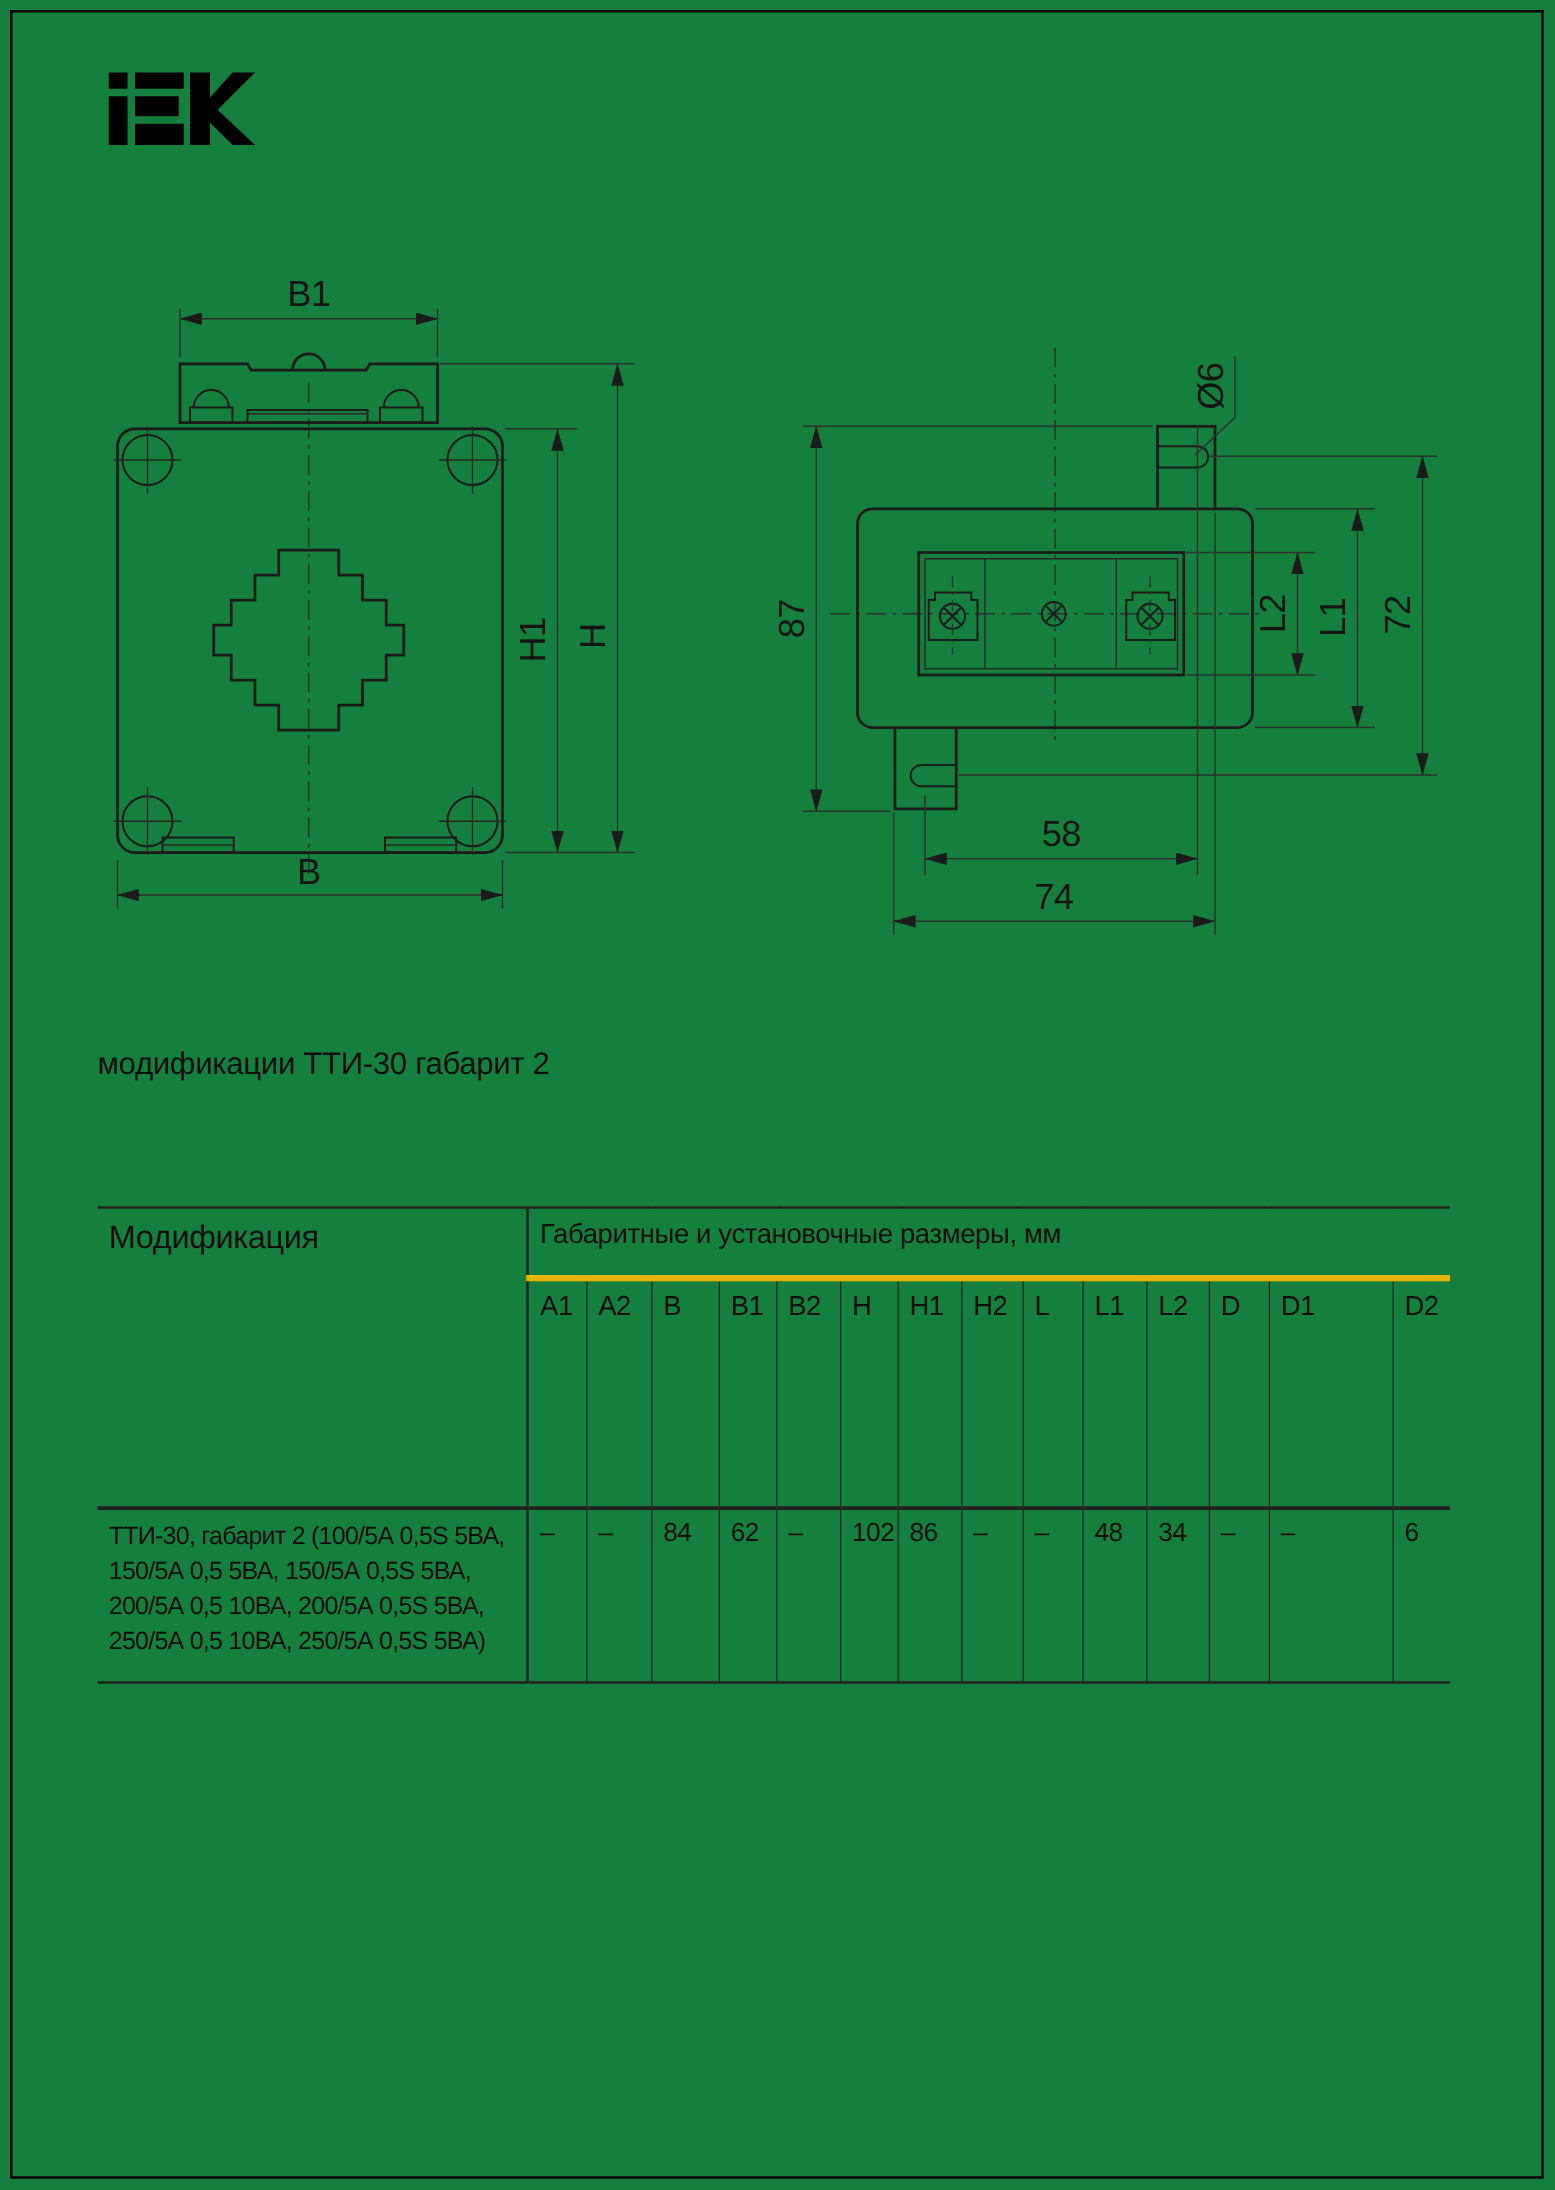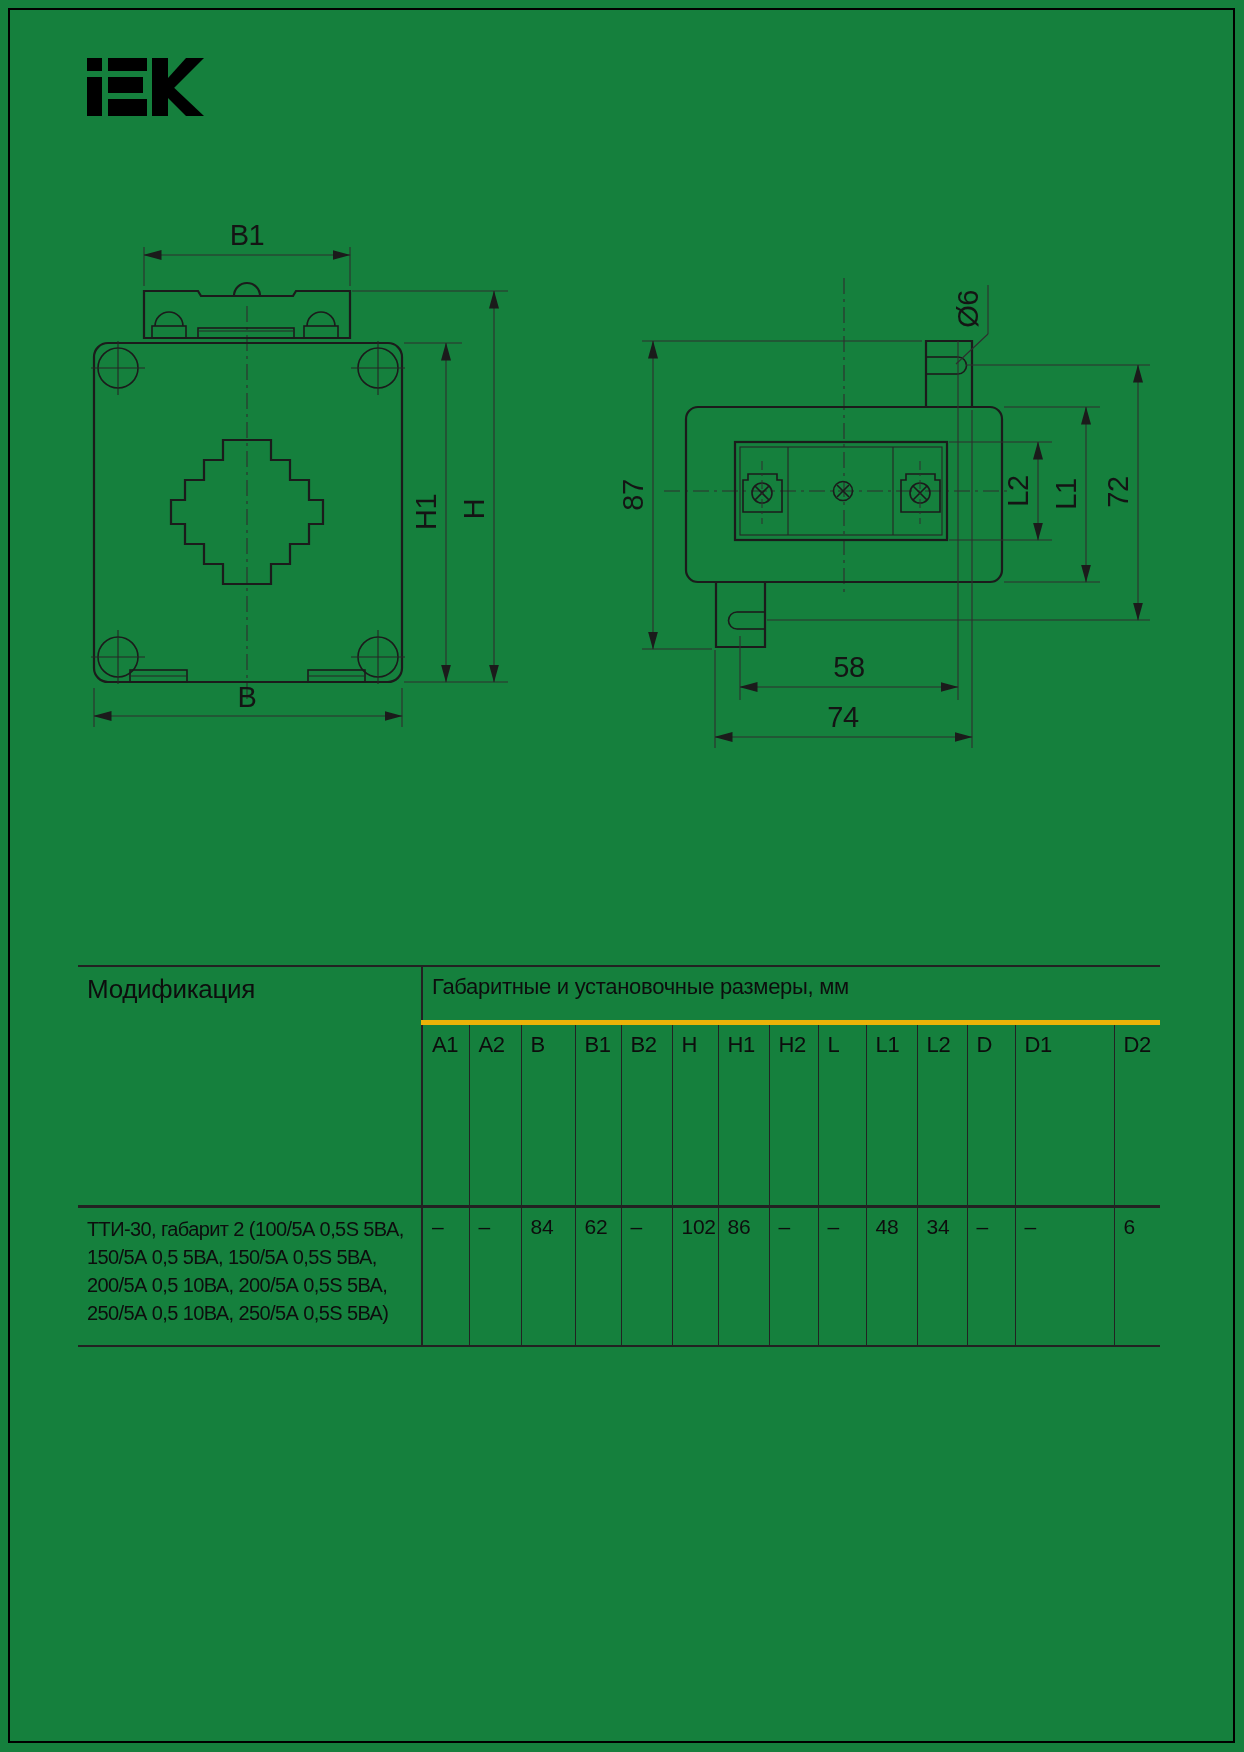--- a/index.html
+++ b/index.html
@@ -200,20 +200,21 @@
       <text x="1076" y="494" text-anchor="middle" transform="rotate(-90 1076 494)" class="dimt">L1</text>
 
       <line x1="966" y1="365" x2="1150" y2="365" class="d"></line>
       <line x1="767" y1="620" x2="1150" y2="620" class="d"></line>
       <line x1="1138" y1="365" x2="1138" y2="620" class="d" marker-start="url(#arr)" marker-end="url(#arr)"></line>
       <text x="1128" y="492" text-anchor="middle" transform="rotate(-90 1128 492)" class="dimt">72</text>
     </g>
   </svg>
 
   <div class="caption">
+    <div>модификации ТТИ-30 габарит 2</div>
   </div>
 
   <div class="tblwrap">
     <table class="t">
       <colgroup>
         <col style="width:344px">
           <col style="width:47px">
           <col style="width:52px">
           <col style="width:54px">
         <col style="width:46px">

